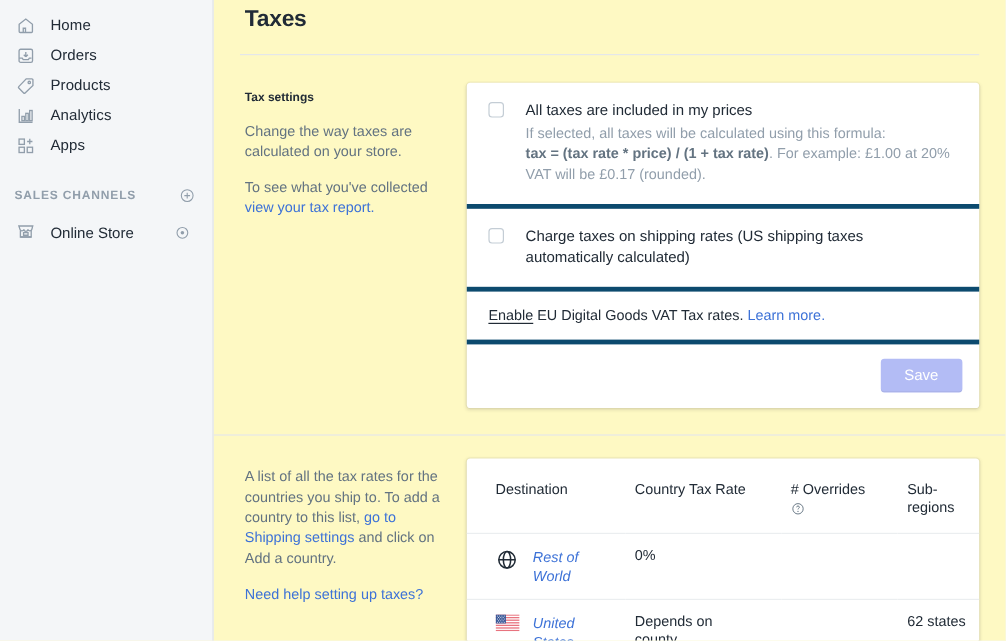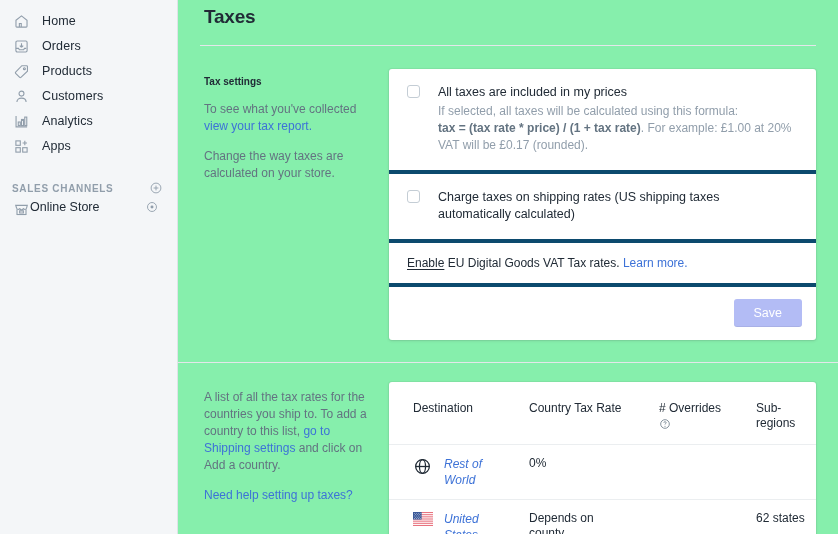--- a/index.html
+++ b/index.html
@@ -3,21 +3,21 @@
 <meta charset="utf-8">
 <style>
   * { box-sizing: border-box; margin: 0; padding: 0; }
   html, body {
     width: 838px; height: 534px;
     overflow: hidden;
     background: #f4f6f8;
     font-family: "Liberation Sans", sans-serif;
     -webkit-font-smoothing: antialiased;
   }
-  .app { display: flex; width: 838px; height: 534px; background: #86efac; }
+  .app { display: flex; width: 838px; height: 534px; background: #fef9c3; }
 
   
   .sidebar {
     width: 178px; height: 534px;
     background: #f4f6f8;
     border-right: 1px solid #dfe3e8;
     padding-top: 9px;
     flex: 0 0 178px;
   }
   .nav-item {
@@ -52,26 +52,26 @@
   }
   .section-title {
     font-size: 10px;
     font-weight: bold;
     letter-spacing: .7px;
     color: #919eab;
     text-transform: uppercase;
   }
   .section-action { color: #919eab; display: flex; align-items: center; cursor: pointer; }
   .channel-item {
-    display: flex; align-items: flex-start;
+    display: flex; align-items: flex-end;
     height: 26px;
     padding: 0 12px 0 8px;
     margin: 2px 6px 0 4px;
     border-radius: 3px;
-    gap: 0; cursor: pointer;
+    gap: 12px; cursor: pointer;
   }
   .channel-label { font-size: 12.5px; color: #212b36; flex: 1; }
   .channel-eye { color: #919eab; display: flex; align-items: center; }
 
   
   .main { flex: 1; height: 534px; position: relative; overflow: hidden; }
   .page-title {
     font-size: 19px; font-weight: bold; color: #212b36;
     padding: 6px 0 0 26px;
     letter-spacing: -.2px;
@@ -212,29 +212,20 @@
     <div class="nav-item">
       <span class="nav-icon">
         <svg width="17" height="17" viewBox="0 0 20 20" fill="none" stroke="currentColor" stroke-width="1.3">
           <path d="M10.4 3.2H16a1 1 0 0 1 1 1v5.5L9.3 17a1 1 0 0 1-1.4 0L3.1 12.2a1 1 0 0 1 0-1.4z"></path>
           <circle cx="13.4" cy="6.7" r="1.15"></circle>
         </svg>
       </span>
       <span class="nav-label">Products</span>
     </div>
 
-    <div class="nav-item">
-      <span class="nav-icon">
-        <svg width="17" height="17" viewBox="0 0 20 20" fill="none" stroke="currentColor" stroke-width="1.3">
-          <circle cx="10" cy="6.6" r="2.9"></circle>
-          <path d="M4.6 16.6c0-3 2.4-4.7 5.4-4.7s5.4 1.7 5.4 4.7"></path>
-        </svg>
-      </span>
-      <span class="nav-label">Customers</span>
-    </div>
 
     <div class="nav-item">
       <span class="nav-icon">
         <svg width="17" height="17" viewBox="0 0 20 20" fill="none" stroke="currentColor" stroke-width="1.3">
           <path d="M3.6 3.4v12.9h13"></path>
           <rect x="6.2" y="10.6" width="2.4" height="4.2"></rect>
           <rect x="10" y="7.6" width="2.4" height="7.2"></rect>
           <rect x="13.8" y="4.8" width="2.4" height="10"></rect>
         </svg>
       </span>
@@ -286,25 +277,25 @@
   </nav>
 
   <main class="main">
 
     <div class="page-title">Taxes</div>
     <div class="title-rule"></div>
 
     <section class="section">
       <div class="sec-left">
         <h2>Tax settings</h2>
+        <p>Change the way taxes are calculated on your store.</p>
         <p>
           <span>To see what you've collected</span><br>
           <span class="lnk">view your tax report.</span>
         </p>
-        <p>Change the way taxes are calculated on your store.</p>
       </div>
 
       <div class="card">
         <div class="card-row">
           <div class="cb-line">
             <span class="cbox"></span>
             <div>
               <div class="cb-main">All taxes are included in my prices</div>
               <div class="cb-help">
                 <span>If selected, all taxes will be calculated using this formula:</span><br>

